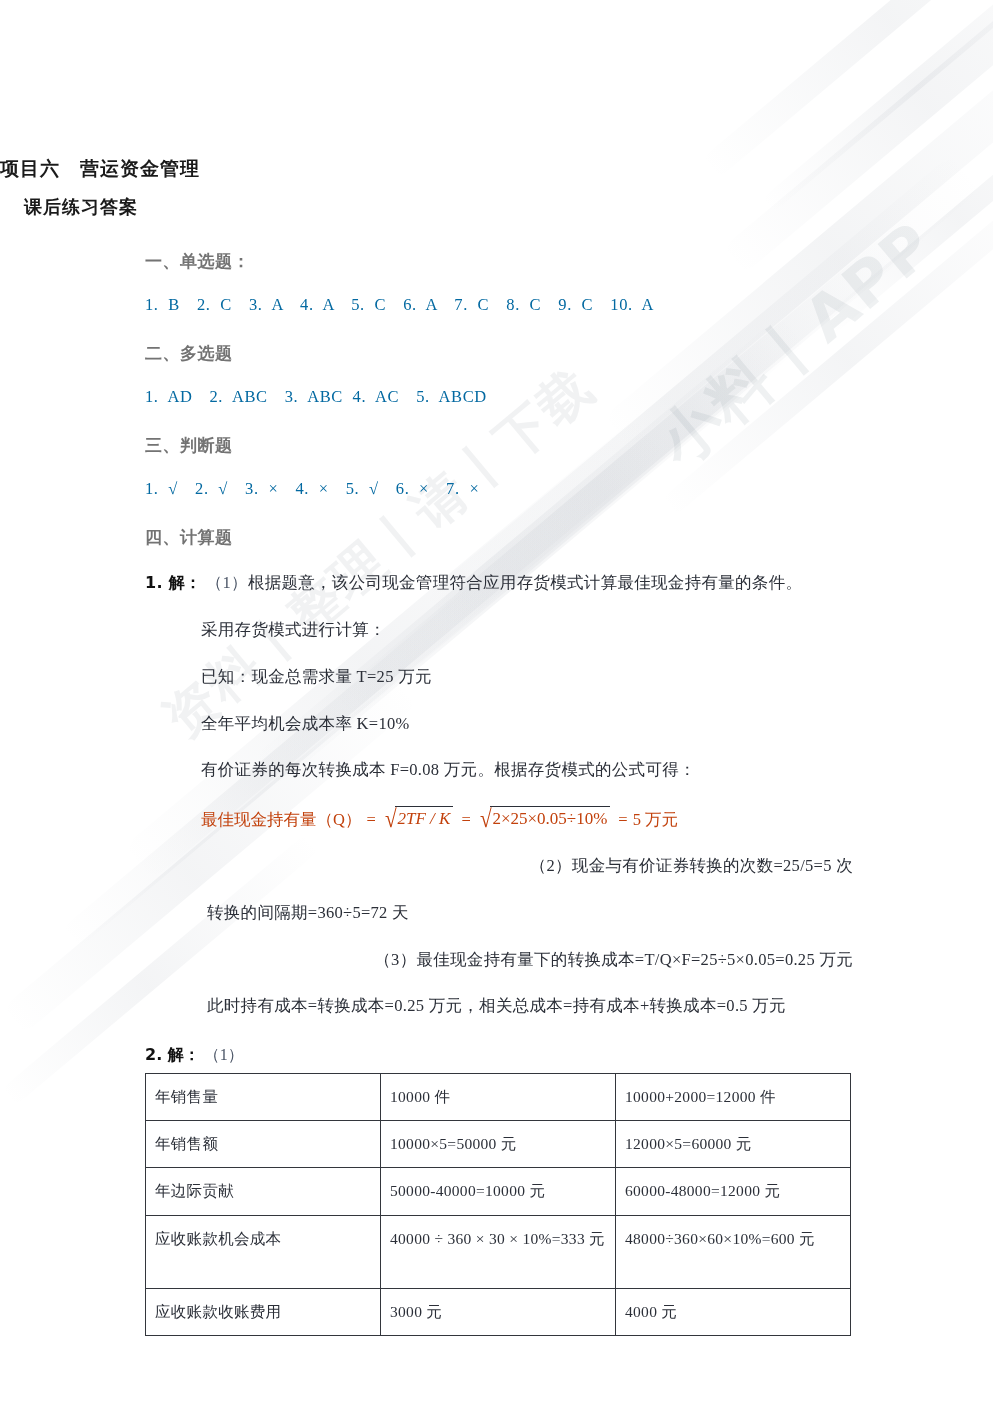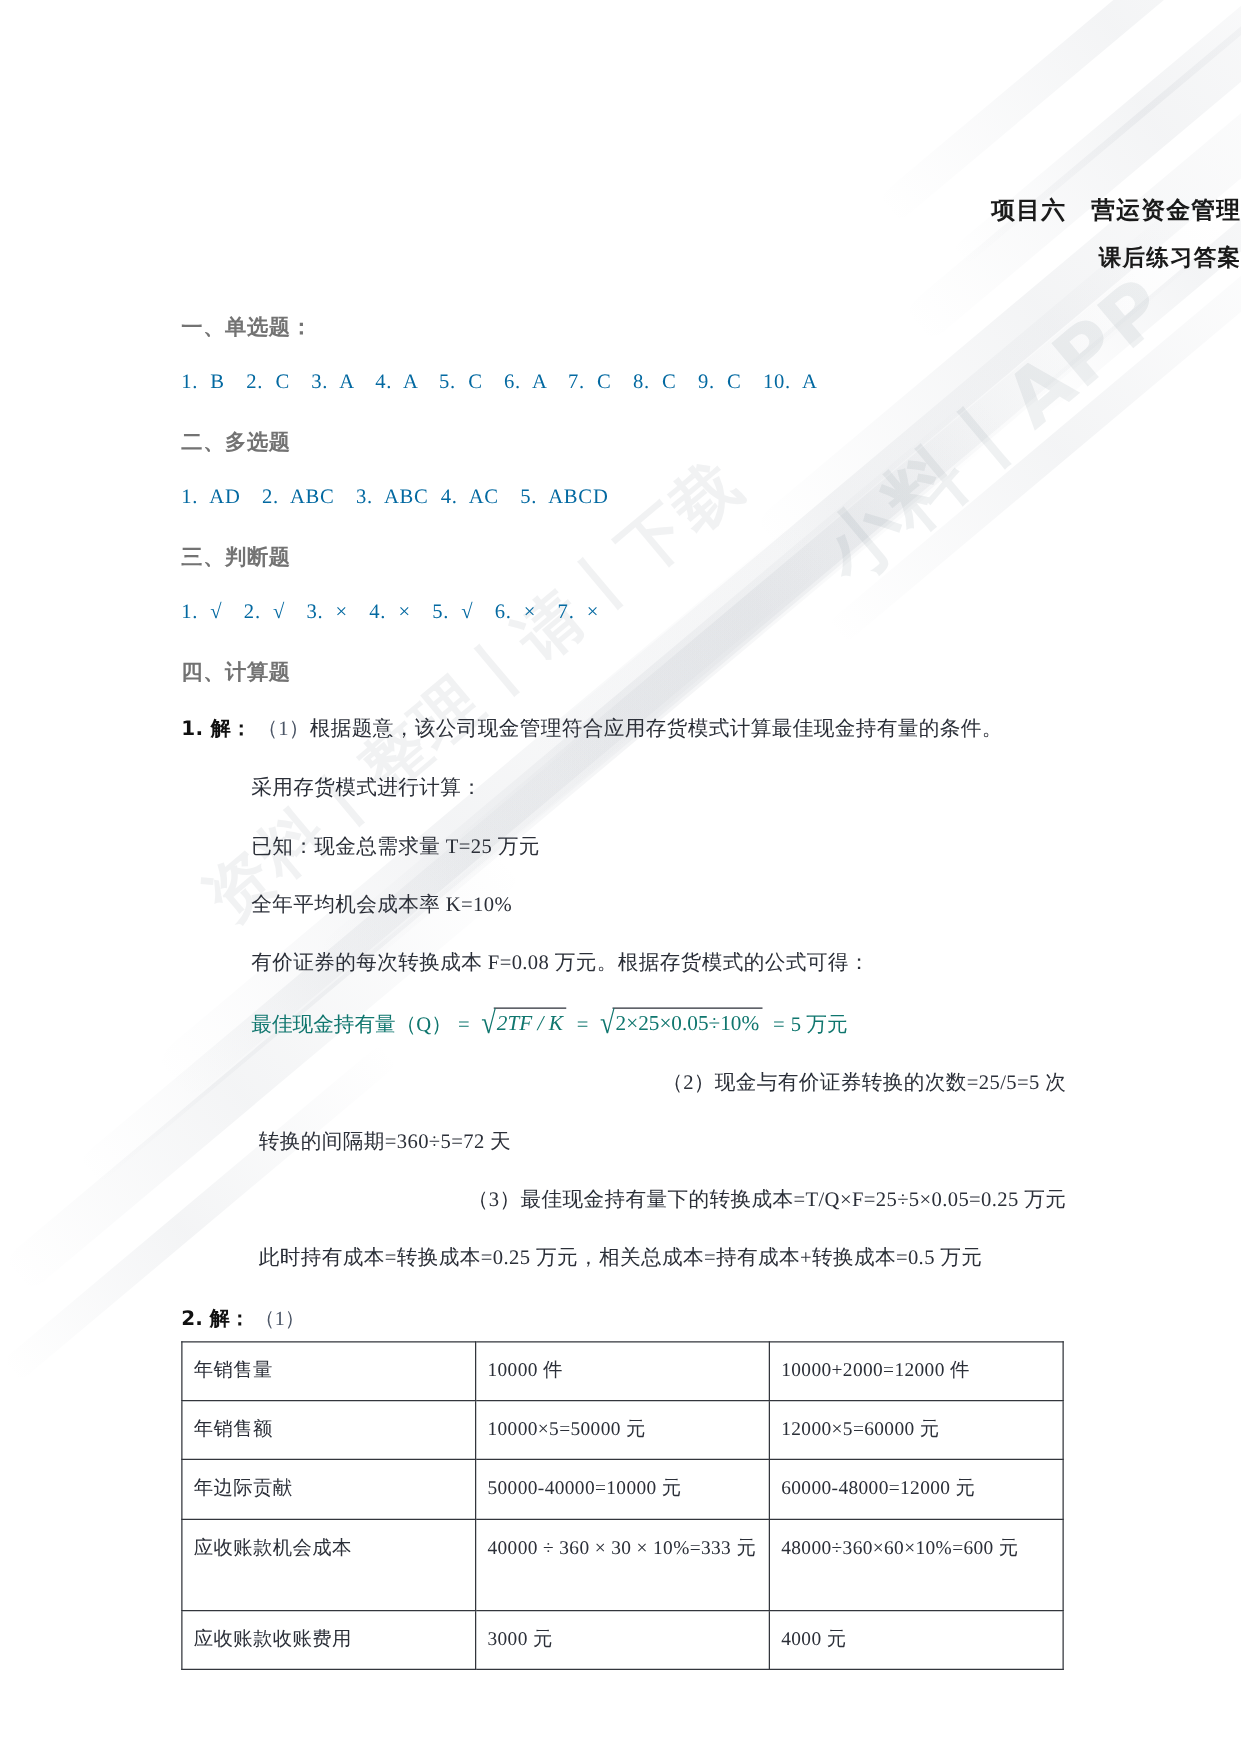--- a/index.html
+++ b/index.html
@@ -44,39 +44,40 @@
     letter-spacing: 2px;
   }
 
   
   #content {
     position: relative;
     z-index: 2;
   }
 
   .title-block {
-    text-align: right;
+    text-align: left;
     padding-top: 150px;
   }
   .doc-title {
     font-family: "DejaVu Sans", "Liberation Sans", sans-serif;
     font-weight: bold;
     font-size: 19px;
     color: #1a1a1a;
     letter-spacing: 1px;
     line-height: 1.9;
   }
   .doc-subtitle {
     font-family: "DejaVu Sans", "Liberation Sans", sans-serif;
     font-weight: bold;
     font-size: 18px;
     color: #1a1a1a;
     letter-spacing: 1px;
     line-height: 1.9;
     margin-top: 4px;
+    padding-left: 24px;
   }
 
   .body-wrap {
     padding: 0 140px 0 145px;
   }
 
   .section-heading {
     font-family: "DejaVu Sans", "Liberation Sans", sans-serif;
     font-weight: bold;
     font-size: 17px;
@@ -110,21 +111,21 @@
     font-weight: bold;
     font-size: 16px;
     color: #111111;
     margin-top: 40px;
   }
   .paren-num { color: #4b5566; }
 
   
   .formula-line {
     font-size: 16.5px;
-    color: #0f766e;
+    color: #c2410c;
     margin-top: 24px;
     padding-left: 56px;
     display: flex;
     align-items: center;
     flex-wrap: nowrap;
   }
   .sqrt {
     display: inline-flex;
     align-items: stretch;
     margin: 0 3px;

